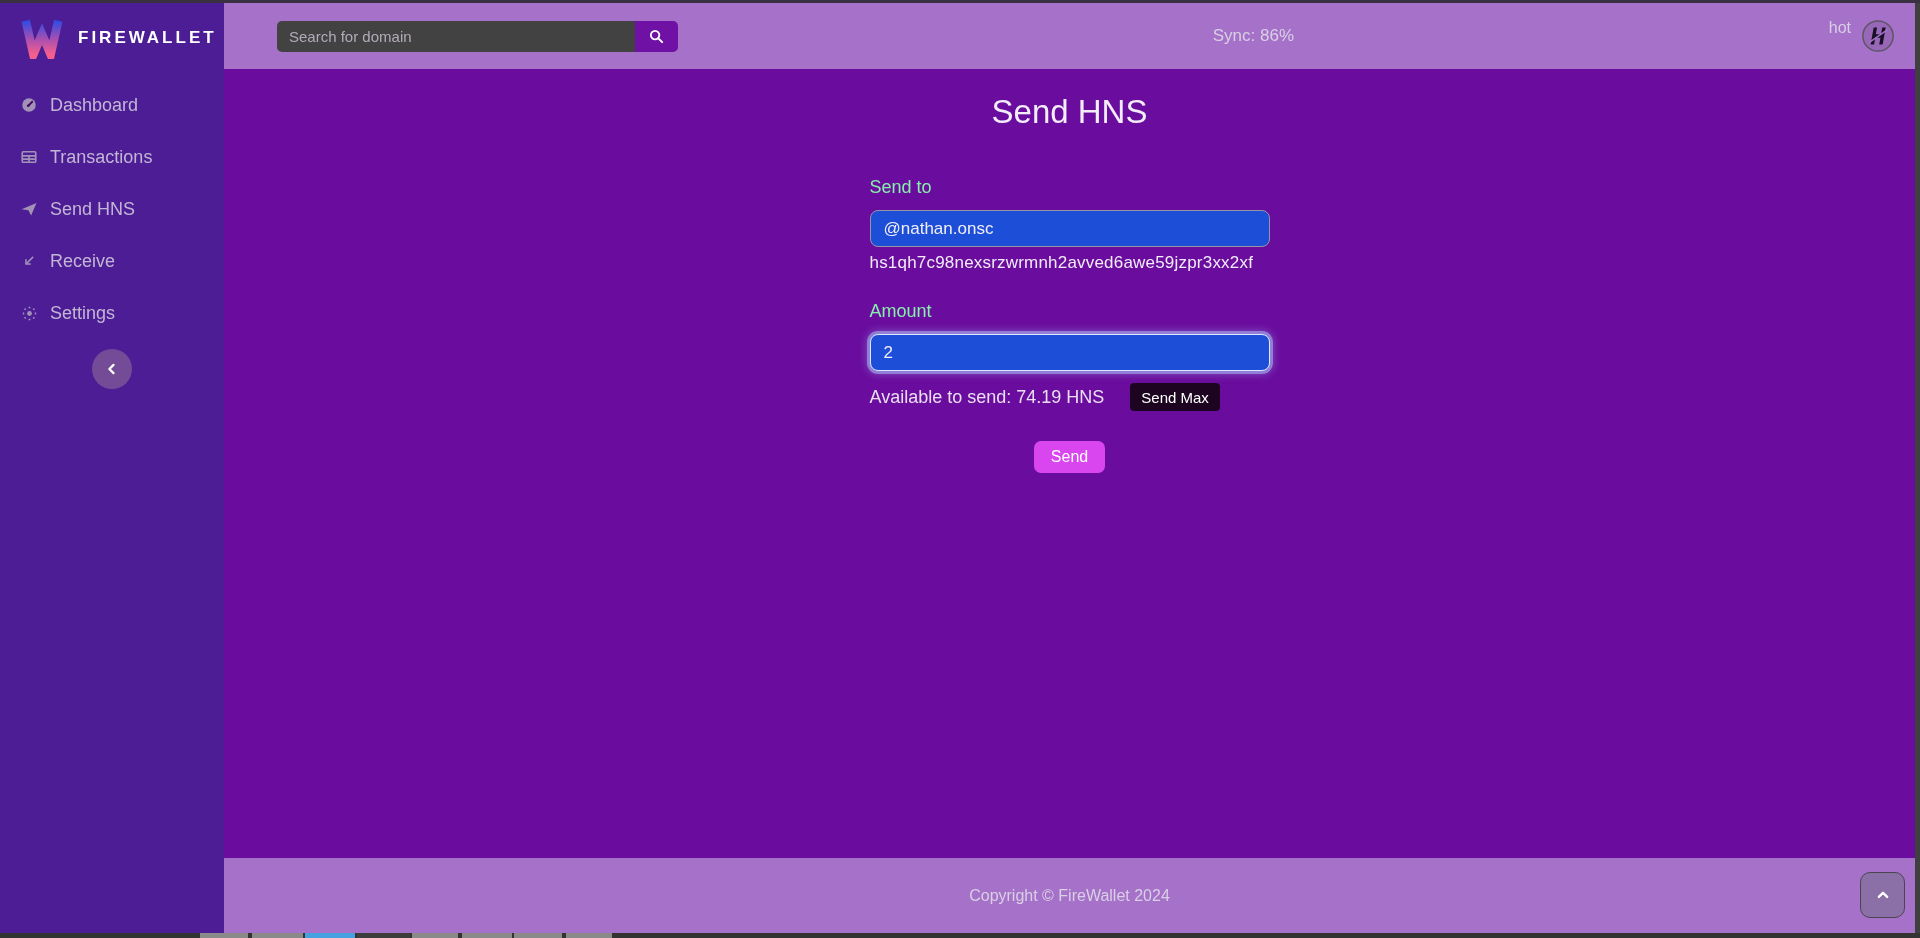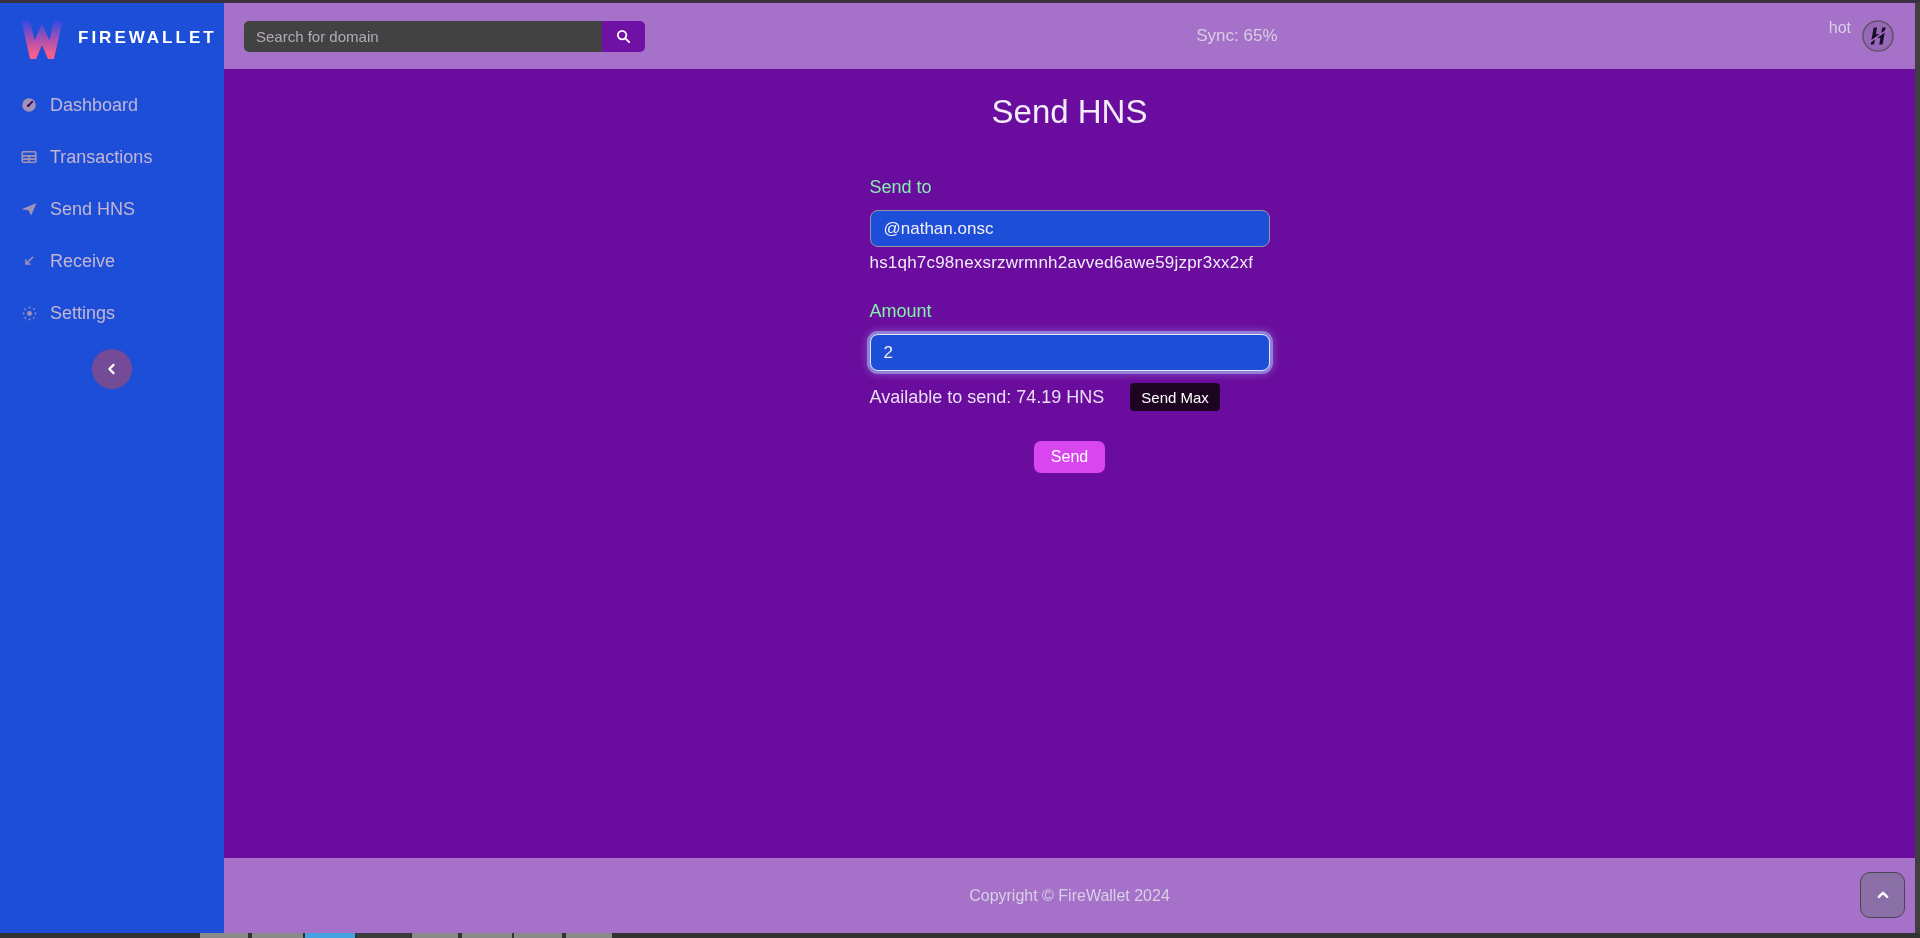--- a/index.html
+++ b/index.html
@@ -9,30 +9,30 @@
     background:#6a0c9e;
     position:relative;
   }
   
   .top-strip { position:absolute; top:0; left:0; right:0; height:3px; background:#393142; z-index:9; }
   .right-strip { position:absolute; top:3px; right:0; width:5px; bottom:0; background:#3f3f3f; z-index:9; }
   .taskbar { position:absolute; left:0; right:0; bottom:0; height:5px; background:#333333; z-index:10; }
   .taskbar .tseg { position:absolute; top:0; height:5px; }
 
   
-  .sidebar { position:absolute; left:0; top:3px; width:224px; bottom:5px; background:#1d4ed8; z-index:2; }
+  .sidebar { position:absolute; left:0; top:3px; width:224px; bottom:5px; background:#4c1d95; z-index:2; }
   .brand { display:flex; align-items:center; gap:14px; padding:13px 0 10px 20px; height:66px; }
   .brand-title { color:#ffffff; font-weight:bold; font-size:17px; letter-spacing:3px; }
   .nav { margin-top:10px; }
   .nav-item { display:flex; align-items:center; gap:12px; height:52px; padding-left:20px; color:#c3b6d4; font-size:18px; cursor:pointer; }
   .nav-item .ic { width:18px; height:18px; color:#a292b8; display:flex; align-items:center; justify-content:center; flex:0 0 18px; }
   .collapse-btn { position:absolute; left:92px; top:346px; width:40px; height:40px; border-radius:50%; background:#734b97; border:none; display:flex; align-items:center; justify-content:center; cursor:pointer; }
 
   
-  .header { position:absolute; left:224px; top:3px; right:5px; height:66px; background:#a671c8; display:flex; align-items:center; padding:0 20px 0 20px; z-index:1; }
+  .header { position:absolute; left:224px; top:3px; right:5px; height:66px; background:#a671c8; display:flex; align-items:center; padding:0 20px 0 53px; z-index:1; }
   .search-group { display:flex; height:31px; }
   .search-input { width:358px; height:31px; background:#424242; border:none; border-radius:5px 0 0 5px; color:#eeeaf2; font-size:15px; padding:0 12px; outline:none; font-family:"Liberation Sans",sans-serif; }
   .search-input::placeholder { color:#b3aab9; }
   .search-btn { width:43px; height:31px; background:#6e11a4; border:none; border-radius:0 5px 5px 0; display:flex; align-items:center; justify-content:center; cursor:pointer; }
   .sync { flex:1; text-align:center; color:#d8d0e4; font-size:17px; }
   .wallet-group { display:flex; gap:10px; }
   .wallet-name { color:#d8cfe6; font-size:16px; }
 
   
   .main { position:absolute; left:224px; top:69px; right:5px; bottom:80px; background:#6a0c9e; }
@@ -133,21 +133,21 @@
 <header class="header">
   <div class="search-group">
     <input class="search-input" type="text" placeholder="Search for domain" style="">
     <button class="search-btn">
       <svg width="17" height="17" viewBox="0 0 24 24">
           <circle cx="10" cy="10" r="6" fill="none" stroke="#ffffff" stroke-width="2.6"></circle>
           <path d="M14.6 14.6 L20 20" stroke="#ffffff" stroke-width="2.8" stroke-linecap="round"></path>
         </svg>
     </button>
   </div>
-  <div class="sync">Sync: 65%</div>
+  <div class="sync">Sync: 86%</div>
   <div class="wallet-group">
     <span class="wallet-name">hot</span>
     <svg width="34" height="34" viewBox="0 0 36 36">
       <circle cx="18" cy="18" r="16" fill="rgba(25,16,40,0.10)" stroke="#5d5566" stroke-width="1.6"></circle>
       <path d="M10.2 27 L13.4 9 H17 L15.7 16.2 H21.2 L22.5 9 H26.1 L22.9 27 H19.3 L20.6 19.8 H15.1 L13.8 27 Z" fill="#171026"></path>
       <path d="M8.5 25 L28.5 11" stroke="#a671c8" stroke-width="1.6"></path>
     </svg>
   </div>
 </header>
 

